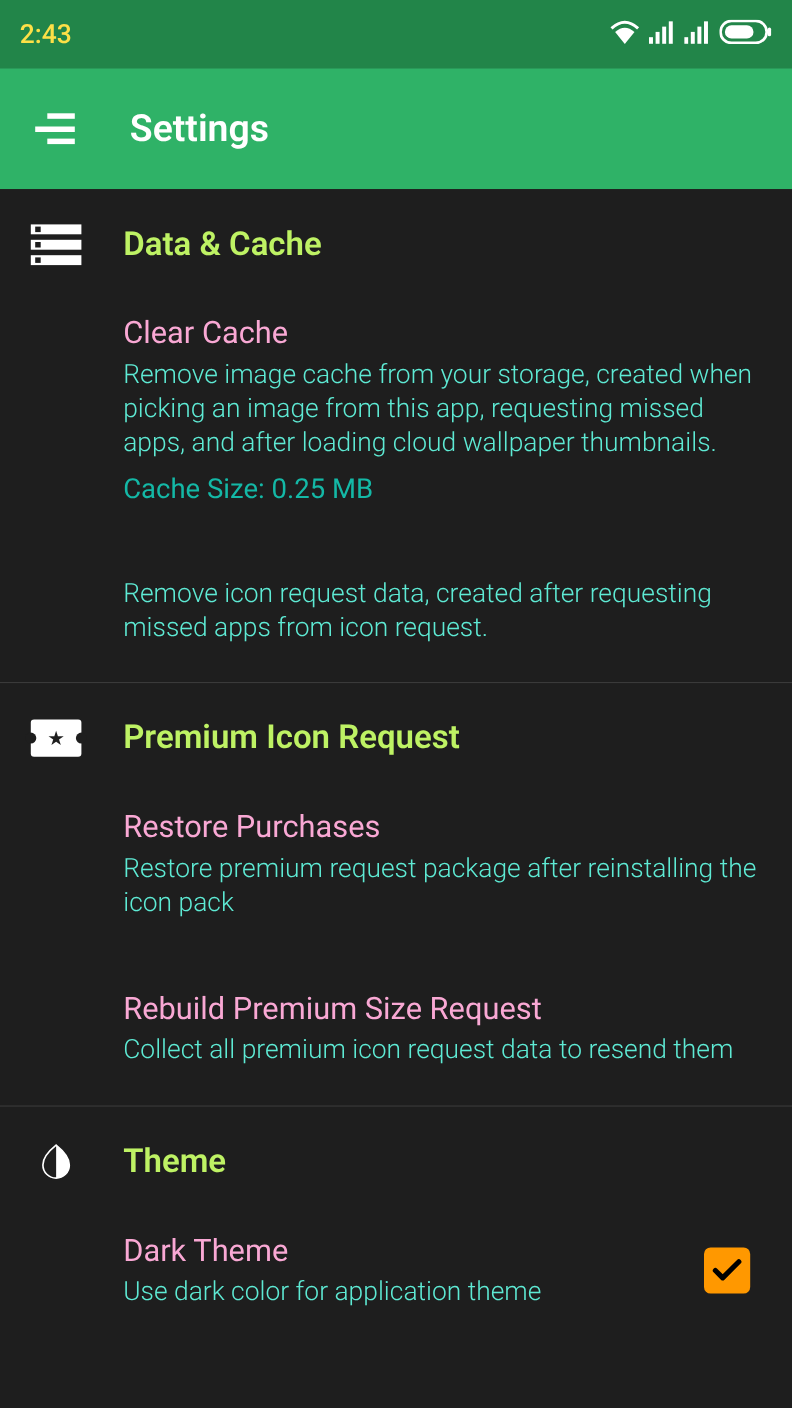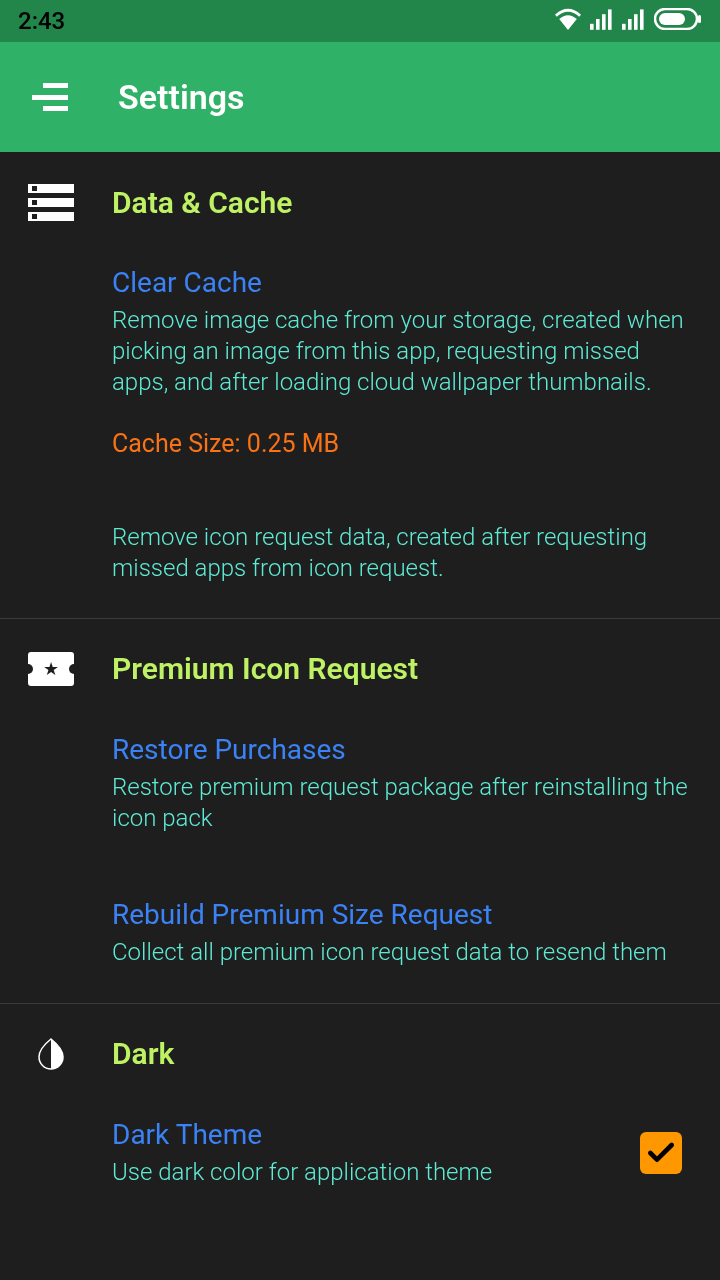--- a/index.html
+++ b/index.html
@@ -8,27 +8,27 @@
       box-sizing: border-box;
     }
     body {
       width: 720px;
       height: 1280px;
       background: #1e1e1e;
       font-family: -apple-system, BlinkMacSystemFont, 'Segoe UI', Roboto, sans-serif;
       overflow: hidden;
     }
     .status-bar {
-      height: 42px;
+      height: 62px;
       background: #228549;
       display: flex;
       justify-content: space-between;
       align-items: center;
       padding: 0 18px;
-      color: #000000;
+      color: #fde047;
     }
     .status-time {
       font-size: 24px;
       font-weight: 500;
     }
     .status-icons {
       display: flex;
       align-items: center;
       gap: 8px;
     }
@@ -91,35 +91,35 @@
     .setting-item-row {
       display: flex;
       align-items: center;
       justify-content: space-between;
       padding: 24px 38px 24px 112px;
     }
     .setting-item-text {
       flex: 1;
     }
     .setting-title {
-      color: #3b82f6;
+      color: #f9a8d4;
       font-size: 28px;
       font-weight: 400;
       margin-bottom: 6px;
     }
     .setting-desc {
       color: #5eead4;
       font-size: 24px;
       line-height: 1.3;
       font-weight: 300;
     }
     .cache-size {
-      color: #f97316;
+      color: #14b8a6;
       font-size: 25px;
-      margin-top: 30px;
+      margin-top: 12px;
     }
     .checkbox {
       width: 42px;
       height: 42px;
       background: #ff9800;
       border-radius: 6px;
       display: flex;
       align-items: center;
       justify-content: center;
       flex-shrink: 0;
@@ -274,21 +274,21 @@
 
   <div class="section" style="border-bottom:none;">
     <div class="section-header">
       <div class="section-icon">
         <svg class="theme-icon" viewBox="0 0 24 24">
           <path d="M12 2 C7 6 4 10 4 14 A8 8 0 0 0 20 14 C20 10 17 6 12 2 Z" fill="#fff"></path>
           <path d="M12 2 C7 6 4 10 4 14 A8 8 0 0 0 12 22 Z" fill="#1e1e1e"></path>
           <path d="M12 2 C7 6 4 10 4 14 A8 8 0 0 0 20 14 C20 10 17 6 12 2 Z" fill="none" stroke="#fff" stroke-width="1"></path>
         </svg>
       </div>
-      <div class="section-title">Dark</div>
+      <div class="section-title">Theme</div>
     </div>
 
     <div class="setting-item-row">
       <div class="setting-item-text">
         <div class="setting-title">Dark Theme</div>
         <div class="setting-desc">Use dark color for application theme</div>
       </div>
       <div class="checkbox">
         <svg viewBox="0 0 24 24" fill="none">
           <path d="M4 12 L9 17 L20 6" stroke="#000" stroke-width="3.5" stroke-linecap="round" stroke-linejoin="round"></path>

